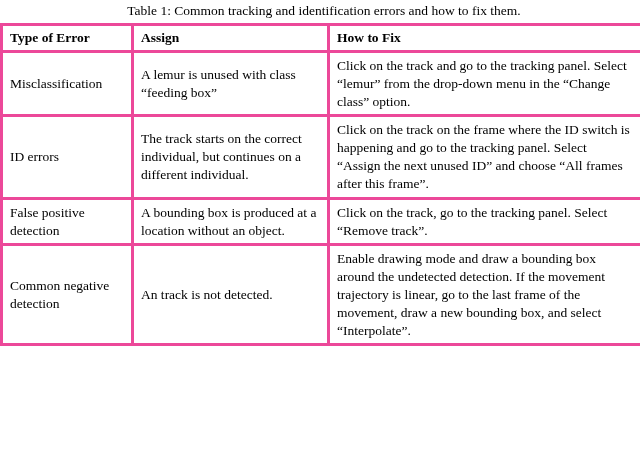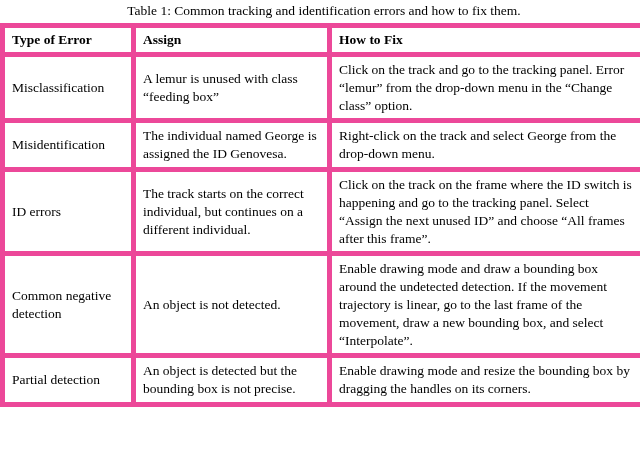--- a/index.html
+++ b/index.html
@@ -18,21 +18,21 @@
     padding: 3px 0 4px 8px;
     line-height: 1.2;
   }
   table.errors {
     border-collapse: collapse;
     width: 640px;
     table-layout: fixed;
   }
   table.errors th,
   table.errors td {
-    border: 5px solid #ec4899;
+    border: 3px solid #ec4899;
     padding: 4px 7px;
     font-size: 13.5px;
     line-height: 1.32;
     text-align: left;
     vertical-align: middle;
   }
   table.errors th {
     font-weight: bold;
     padding-top: 3px;
     padding-bottom: 3px;
@@ -56,36 +56,31 @@
     <tr>
       <th>Type of Error</th>
       <th>Assign</th>
       <th>How to Fix</th>
     </tr>
   </thead>
   <tbody>
     <tr>
       <td>Misclassification</td>
       <td>A lemur is unused with class “feeding box”</td>
-      <td>Click on the track and go to the tracking panel. Error “lemur” from the drop-down menu in the “Change class” option.</td>
-    </tr>
-    <tr>
-      <td>Misidentification</td>
-      <td>The individual named George is assigned the ID Genovesa.</td>
-      <td>Right-click on the track and select George from the drop-down menu.</td>
+      <td>Click on the track and go to the tracking panel. Select “lemur” from the drop-down menu in the “Change class” option.</td>
     </tr>
     <tr>
       <td>ID errors</td>
       <td>The track starts on the correct individual, but continues on a different individual.</td>
       <td>Click on the track on the frame where the ID switch is happening and go to the tracking panel. Select “Assign the next unused ID” and choose “All frames after this frame”.</td>
     </tr>
     <tr>
-      <td>Common negative detection</td>
-      <td>An object is not detected.</td>
-      <td>Enable drawing mode and draw a bounding box around the undetected detection. If the movement trajectory is linear, go to the last frame of the movement, draw a new bounding box, and select “Interpolate”.</td>
+      <td>False positive detection</td>
+      <td>A bounding box is produced at a location without an object.</td>
+      <td>Click on the track, go to the tracking panel. Select “Remove track”.</td>
     </tr>
     <tr>
-      <td>Partial detection</td>
-      <td>An object is detected but the bounding box is not precise.</td>
-      <td>Enable drawing mode and resize the bounding box by dragging the handles on its corners.</td>
+      <td>Common negative detection</td>
+      <td>An track is not detected.</td>
+      <td>Enable drawing mode and draw a bounding box around the undetected detection. If the movement trajectory is linear, go to the last frame of the movement, draw a new bounding box, and select “Interpolate”.</td>
     </tr>
   </tbody>
 </table>
 
 </body></html>

